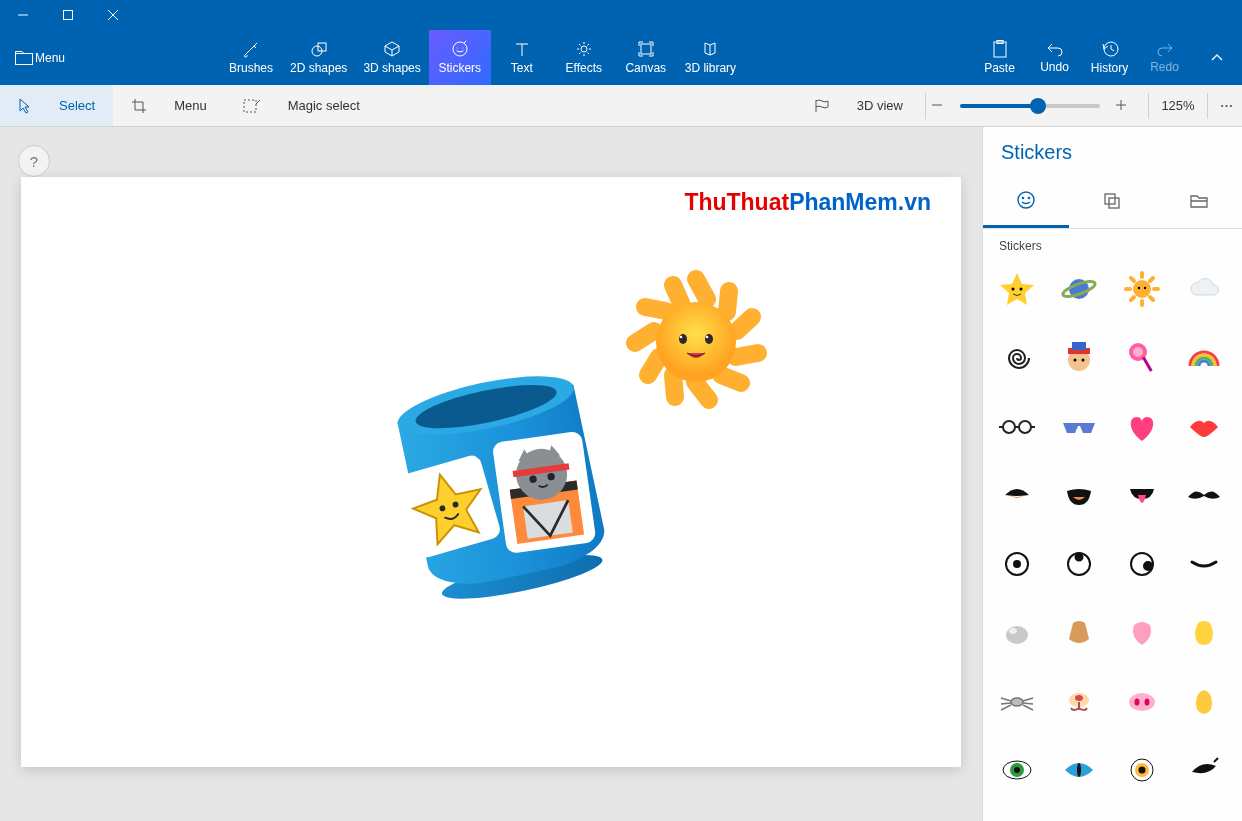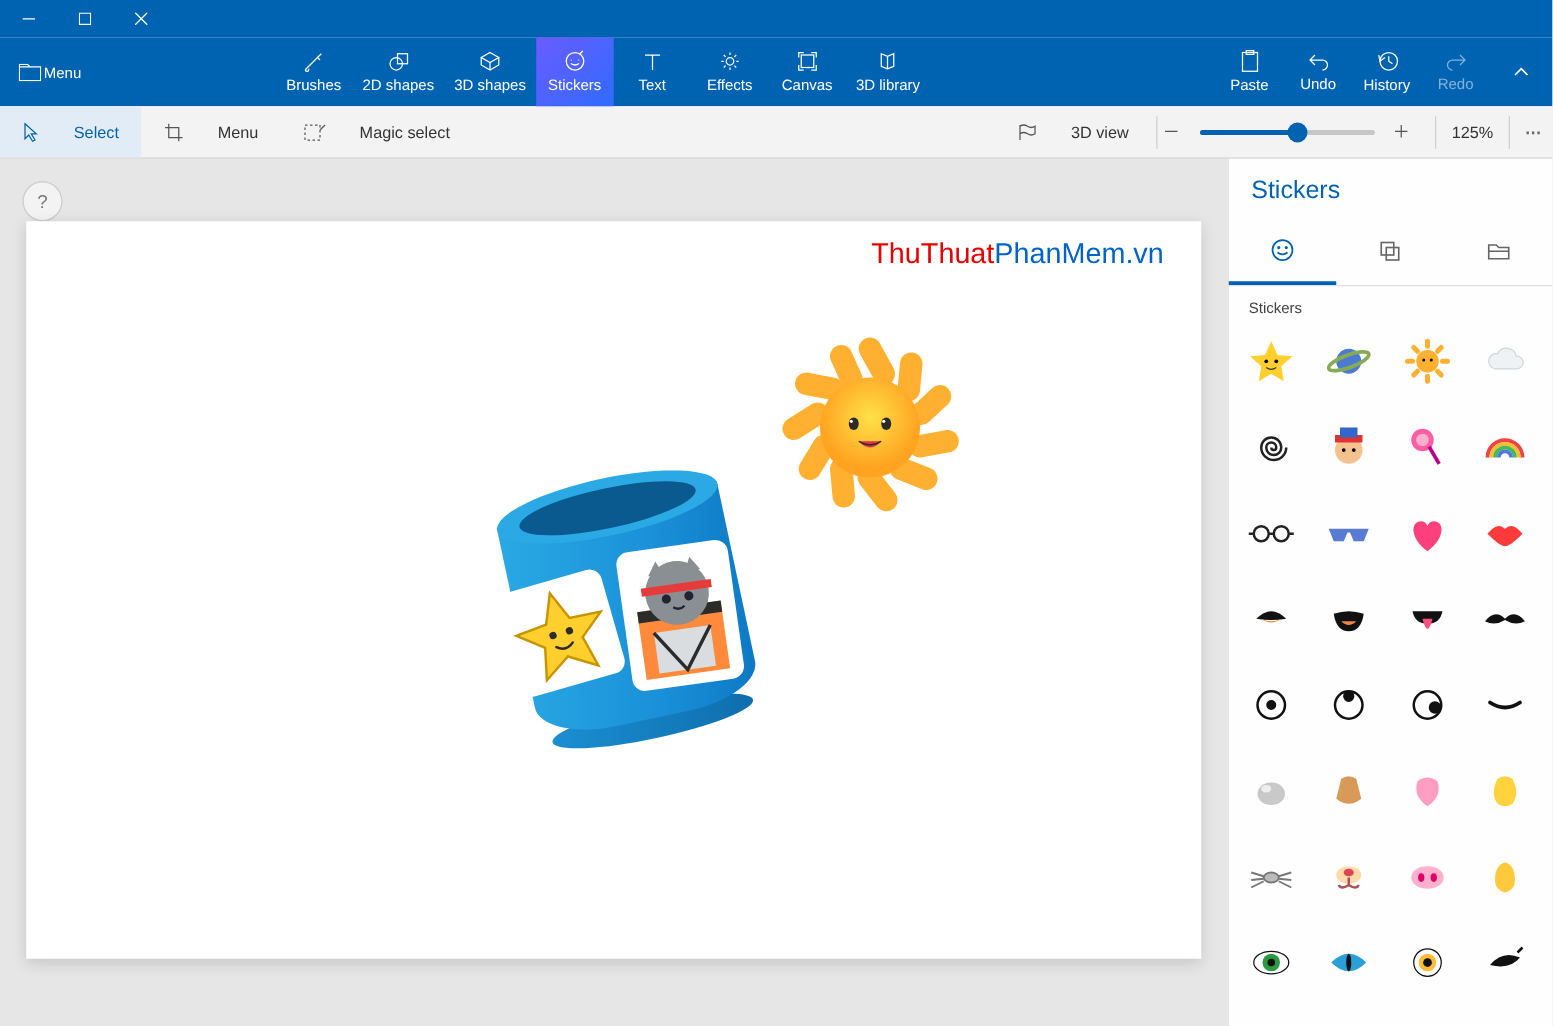--- a/index.html
+++ b/index.html
@@ -35,21 +35,21 @@
   .pct { width:50px; text-align:center; }
   .more { width:30px; text-align:center; color:#666; letter-spacing:1px; font-weight:bold;}
   .or-divider { width:1px; height:26px; background:#d0d0d0; margin:0 4px;}
   .icnbtn { width:16px; height:16px; display:inline-block; }
 
   
   .mainrow { display: flex; height: calc(821px - 30px - 55px - 42px); }
   .canvaswrap { flex: 1; background: #e6e6e6; position: relative; display:flex; align-items:flex-start; justify-content:center; padding-top:50px;}
   .helpbtn { position:absolute; top:18px; left:18px; width:32px; height:32px; border-radius:50%; background:#f3f3f3; border:1px solid #ccc; color:#777; display:flex; align-items:center; justify-content:center; font-size:15px;}
   .canvas { width: 940px; height: 590px; background:#fff; box-shadow: 0 3px 12px rgba(0,0,0,.15); position:relative; }
-  .watermark { position:absolute; top:12px; right:30px; font-size:23px; font-weight:400; font-family: Arial, sans-serif; margin-left: 25px; }
+  .watermark { position:absolute; top:12px; right:30px; font-size:23px; font-weight:700; font-family: Arial, sans-serif; margin-left: 25px; }
   .watermark .w1 { color:#e60000; }
   .watermark .w2 { color:#0063c8; }
 
   
   .cup { position:absolute; left:370px; top:190px; width:220px; height:220px; transform:rotate(-12deg);}
   .cup .body { position:absolute; left:20px; top:35px; width:180px; height:175px; background:linear-gradient(100deg,#2aa9e4 0%,#1a90d8 60%,#0d78c4 100%); border-radius:0 0 60px 60px/0 0 28px 28px;}
   .cup .rim { position:absolute; left:20px; top:14px; width:180px; height:46px; background:#2aa9e4; border-radius:50%;}
   .cup .hole { position:absolute; left:38px; top:22px; width:144px; height:32px; background:#0a5a8f; border-radius:50%;}
   .cup .bottom { position:absolute; left:28px; top:198px; width:164px; height:28px; background:linear-gradient(100deg,#1b8fd2,#0e6dad); border-radius:50%;}
   .cup .sticker { position:absolute; background:#fff; border-radius:10px; padding:4px; display:flex; align-items:center; justify-content:center;}

